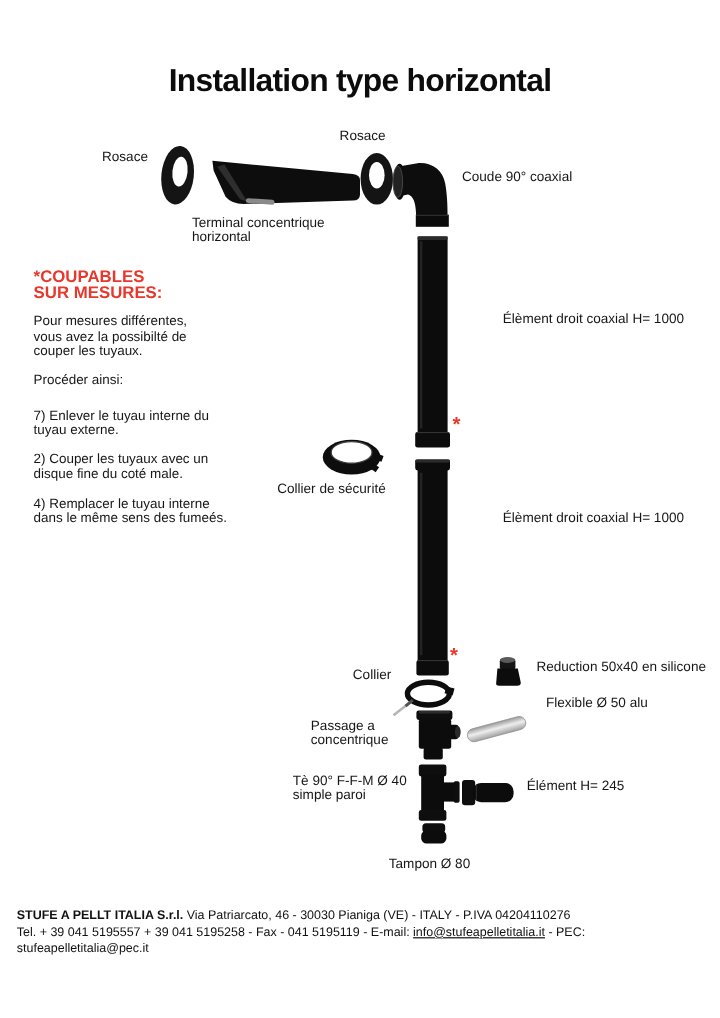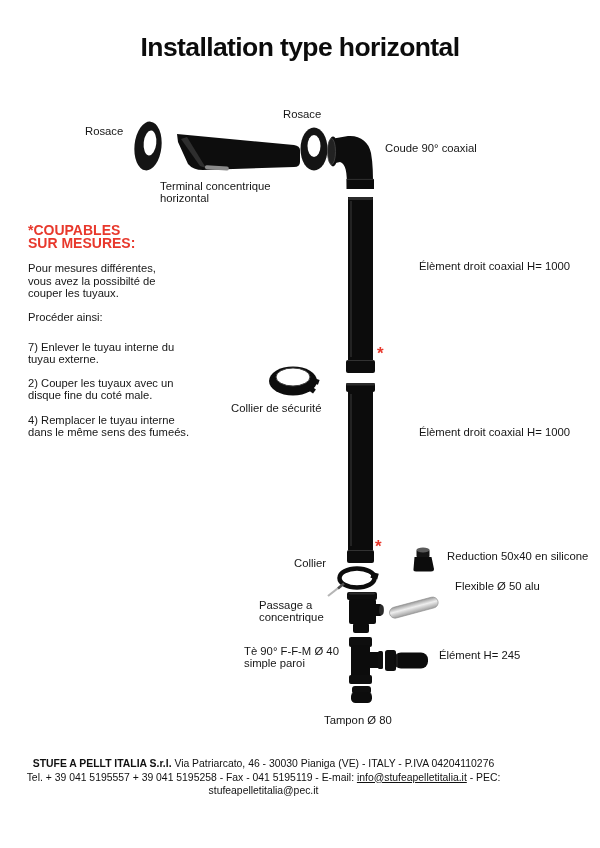--- a/index.html
+++ b/index.html
@@ -1,19 +1,19 @@
 <!DOCTYPE html>
 <html><head>
 <meta charset="utf-8">
 <style>
   html,body{margin:0;padding:0;background:#ffffff;}
   #page{position:relative;width:600px;height:848px;background:#ffffff;overflow:hidden;
         font-family:"Liberation Sans","DejaVu Sans",sans-serif;color:#161616;}
   #diagram-svg{position:absolute;left:0;top:0;}
-  .page-title{position:absolute;left:0;top:32px;width:600px;text-align:center;
+  .page-title{position:absolute;left:0;top:52px;width:600px;text-align:center;
         font-size:26.5px;font-weight:700;letter-spacing:-0.6px;color:#0c0c0c;}
   .lbl{position:absolute;font-size:11.3px;line-height:12.3px;color:#161616;}
   .lbl-rosace-left{left:85px;top:125px;}
   .lbl-rosace-top{left:283px;top:108px;}
   .lbl-coude{left:385px;top:142px;}
   .lbl-terminal{left:160px;top:180px;width:128px;}
   .lbl-element1{left:419px;top:260px;}
   .lbl-element2{left:419px;top:426px;}
   .lbl-collier-sec{left:231px;top:402px;}
   .lbl-collier{left:294px;top:557px;}
@@ -26,22 +26,22 @@
   .asterisk{position:absolute;color:#e8382c;font-size:17px;font-weight:700;line-height:17px;}
   .ast-1{left:377px;top:345px;}
   .ast-2{left:375px;top:538px;}
   .instructions{position:absolute;left:28px;top:224px;width:164px;}
   .instr-heading{font-size:14px;line-height:13.2px;font-weight:700;color:#e8382c;
         margin:0 0 12px 0;width:112px;}
   .para{font-size:11.2px;line-height:12.3px;margin:0 0 12px 0;}
   .para-intro{width:142px;}
   .para-proceed{margin-bottom:17px;}
   .para-step{width:162px;}
-  .footer{position:absolute;left:0;top:757px;width:527px;text-align:center;
-        font-size:10.4px;line-height:13.5px;color:#111;}
+  .footer{position:absolute;left:0;top:757px;width:527px;text-align:left;
+        font-size:10.4px;line-height:13.5px;color:#111;padding-left:14px;}
   .footer b{font-weight:700;}
   .footer a{color:#111;text-decoration:underline;cursor:pointer;}
 </style>
 </head>
 <body>
 
 <div id="page">
 
   <svg id="diagram-svg" width="600" height="848" viewBox="0 0 600 848">
     <defs>

